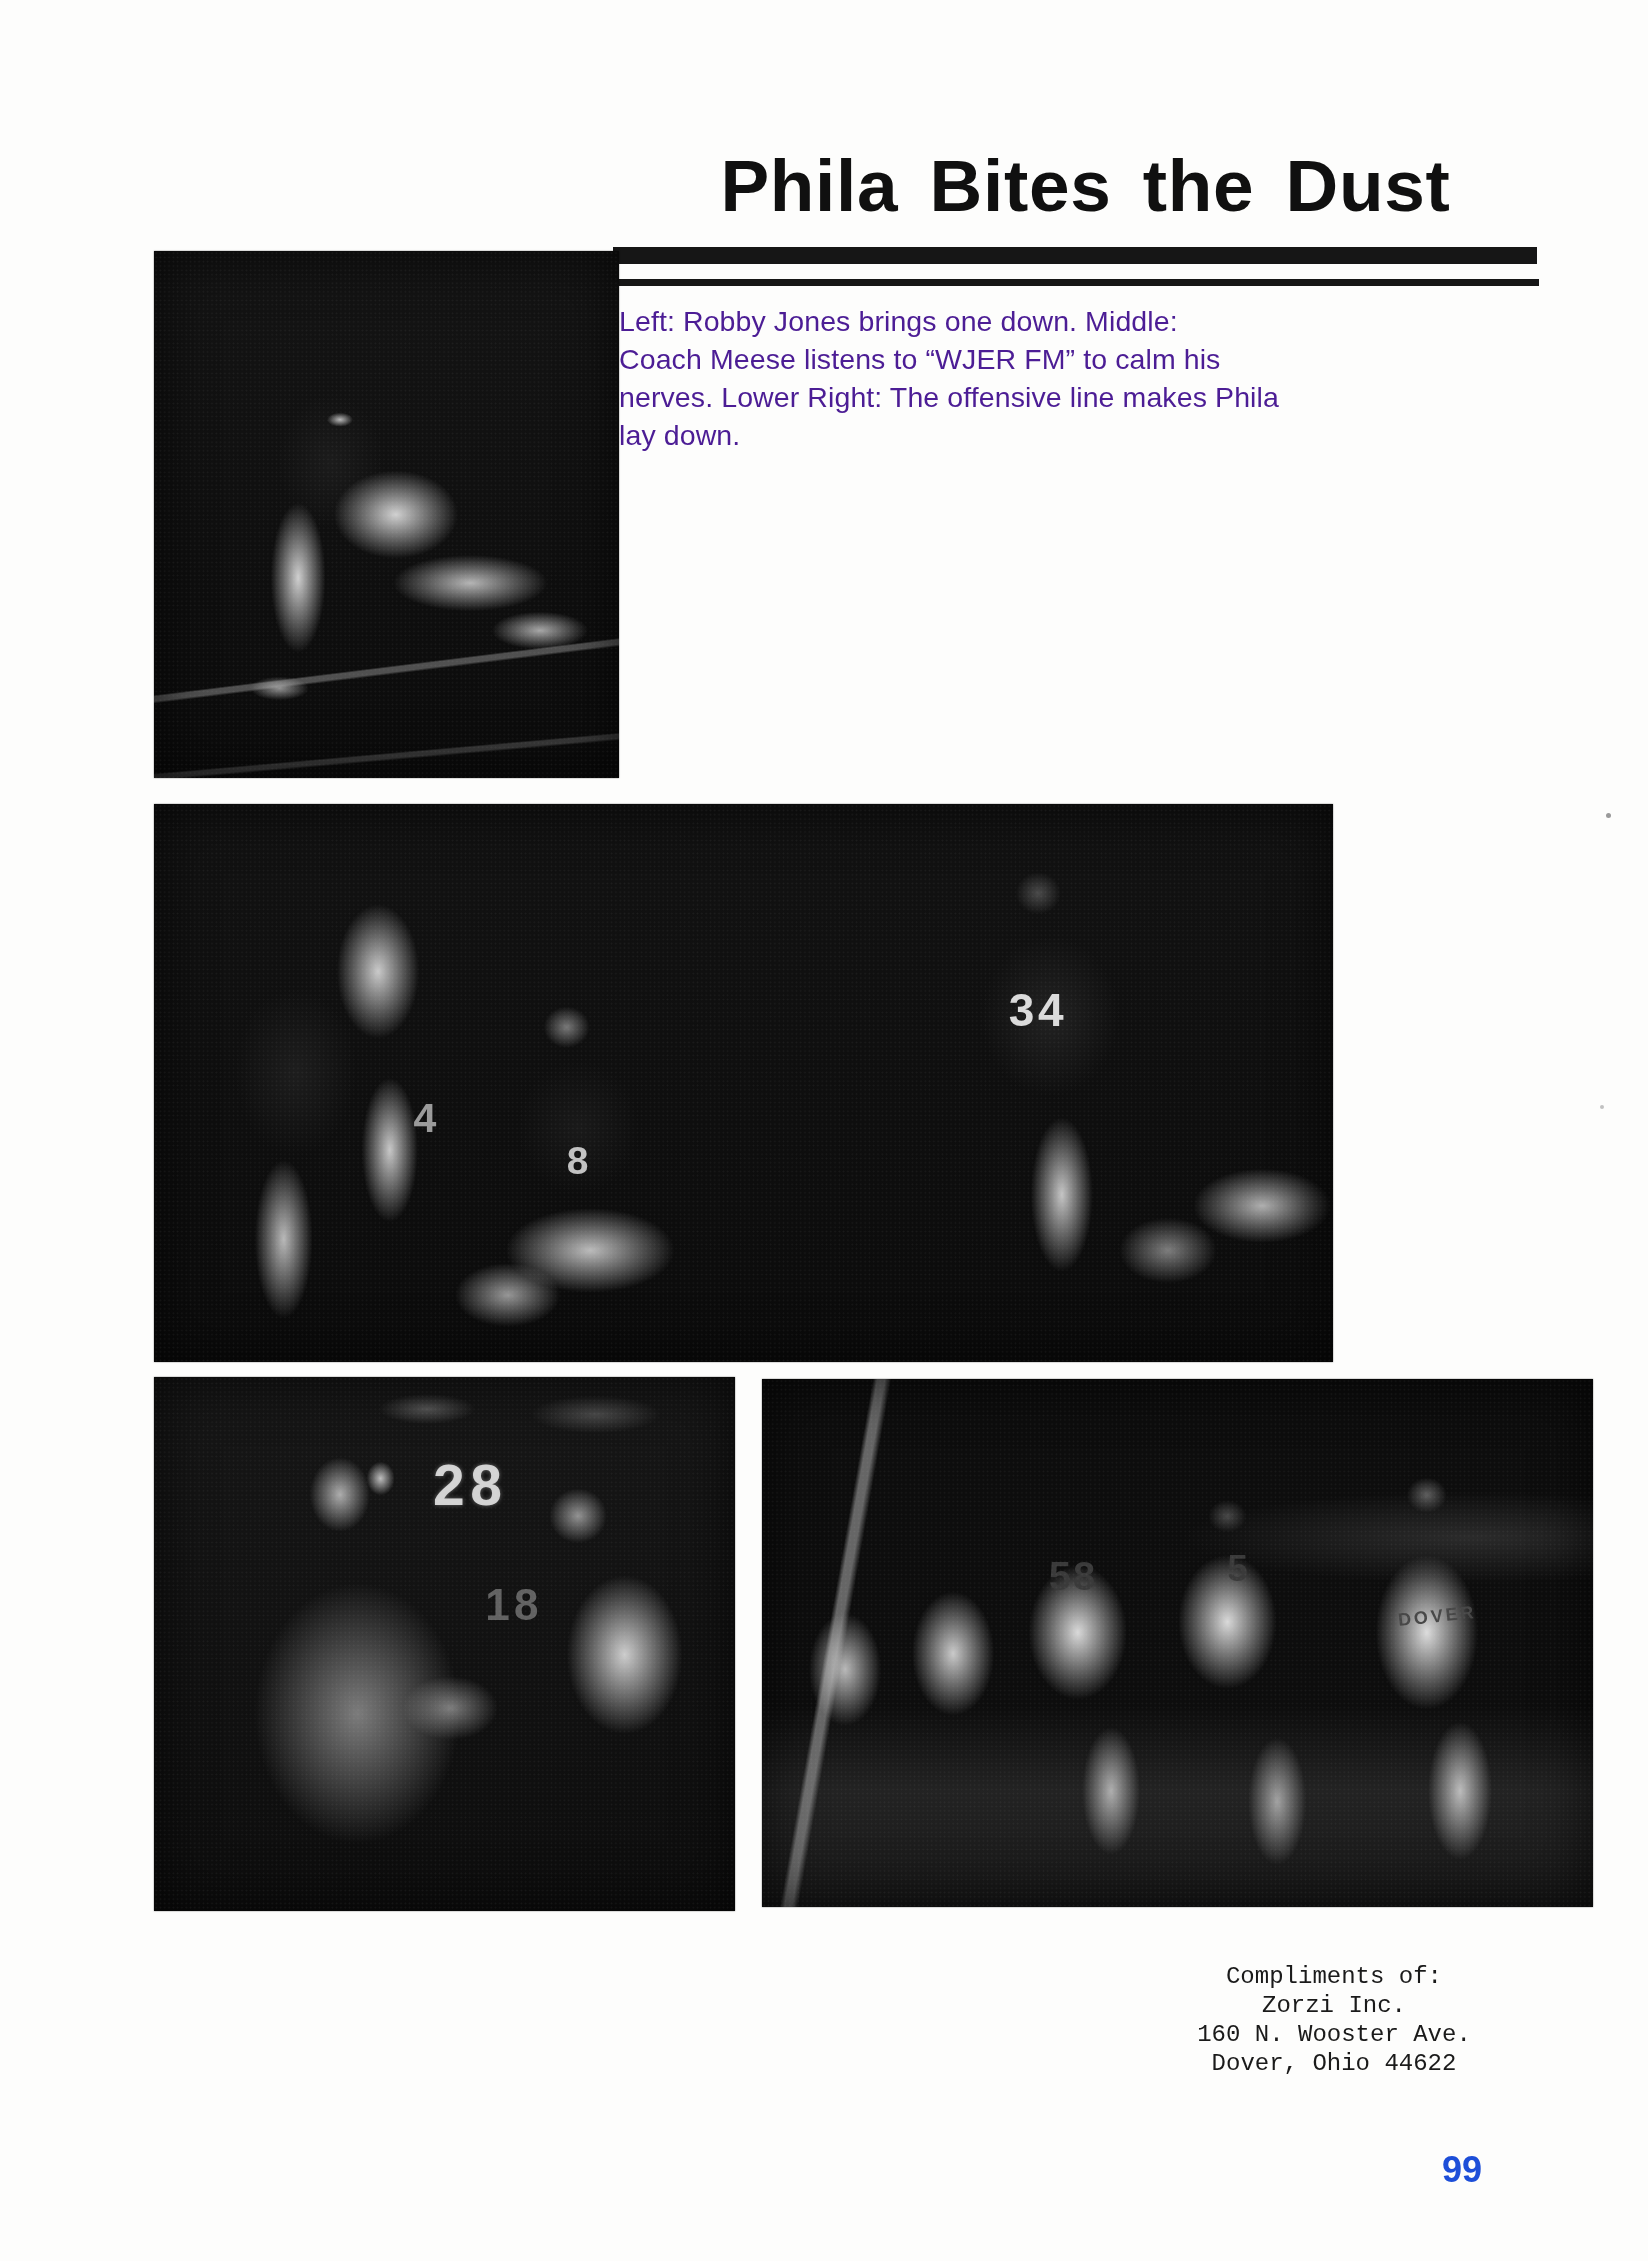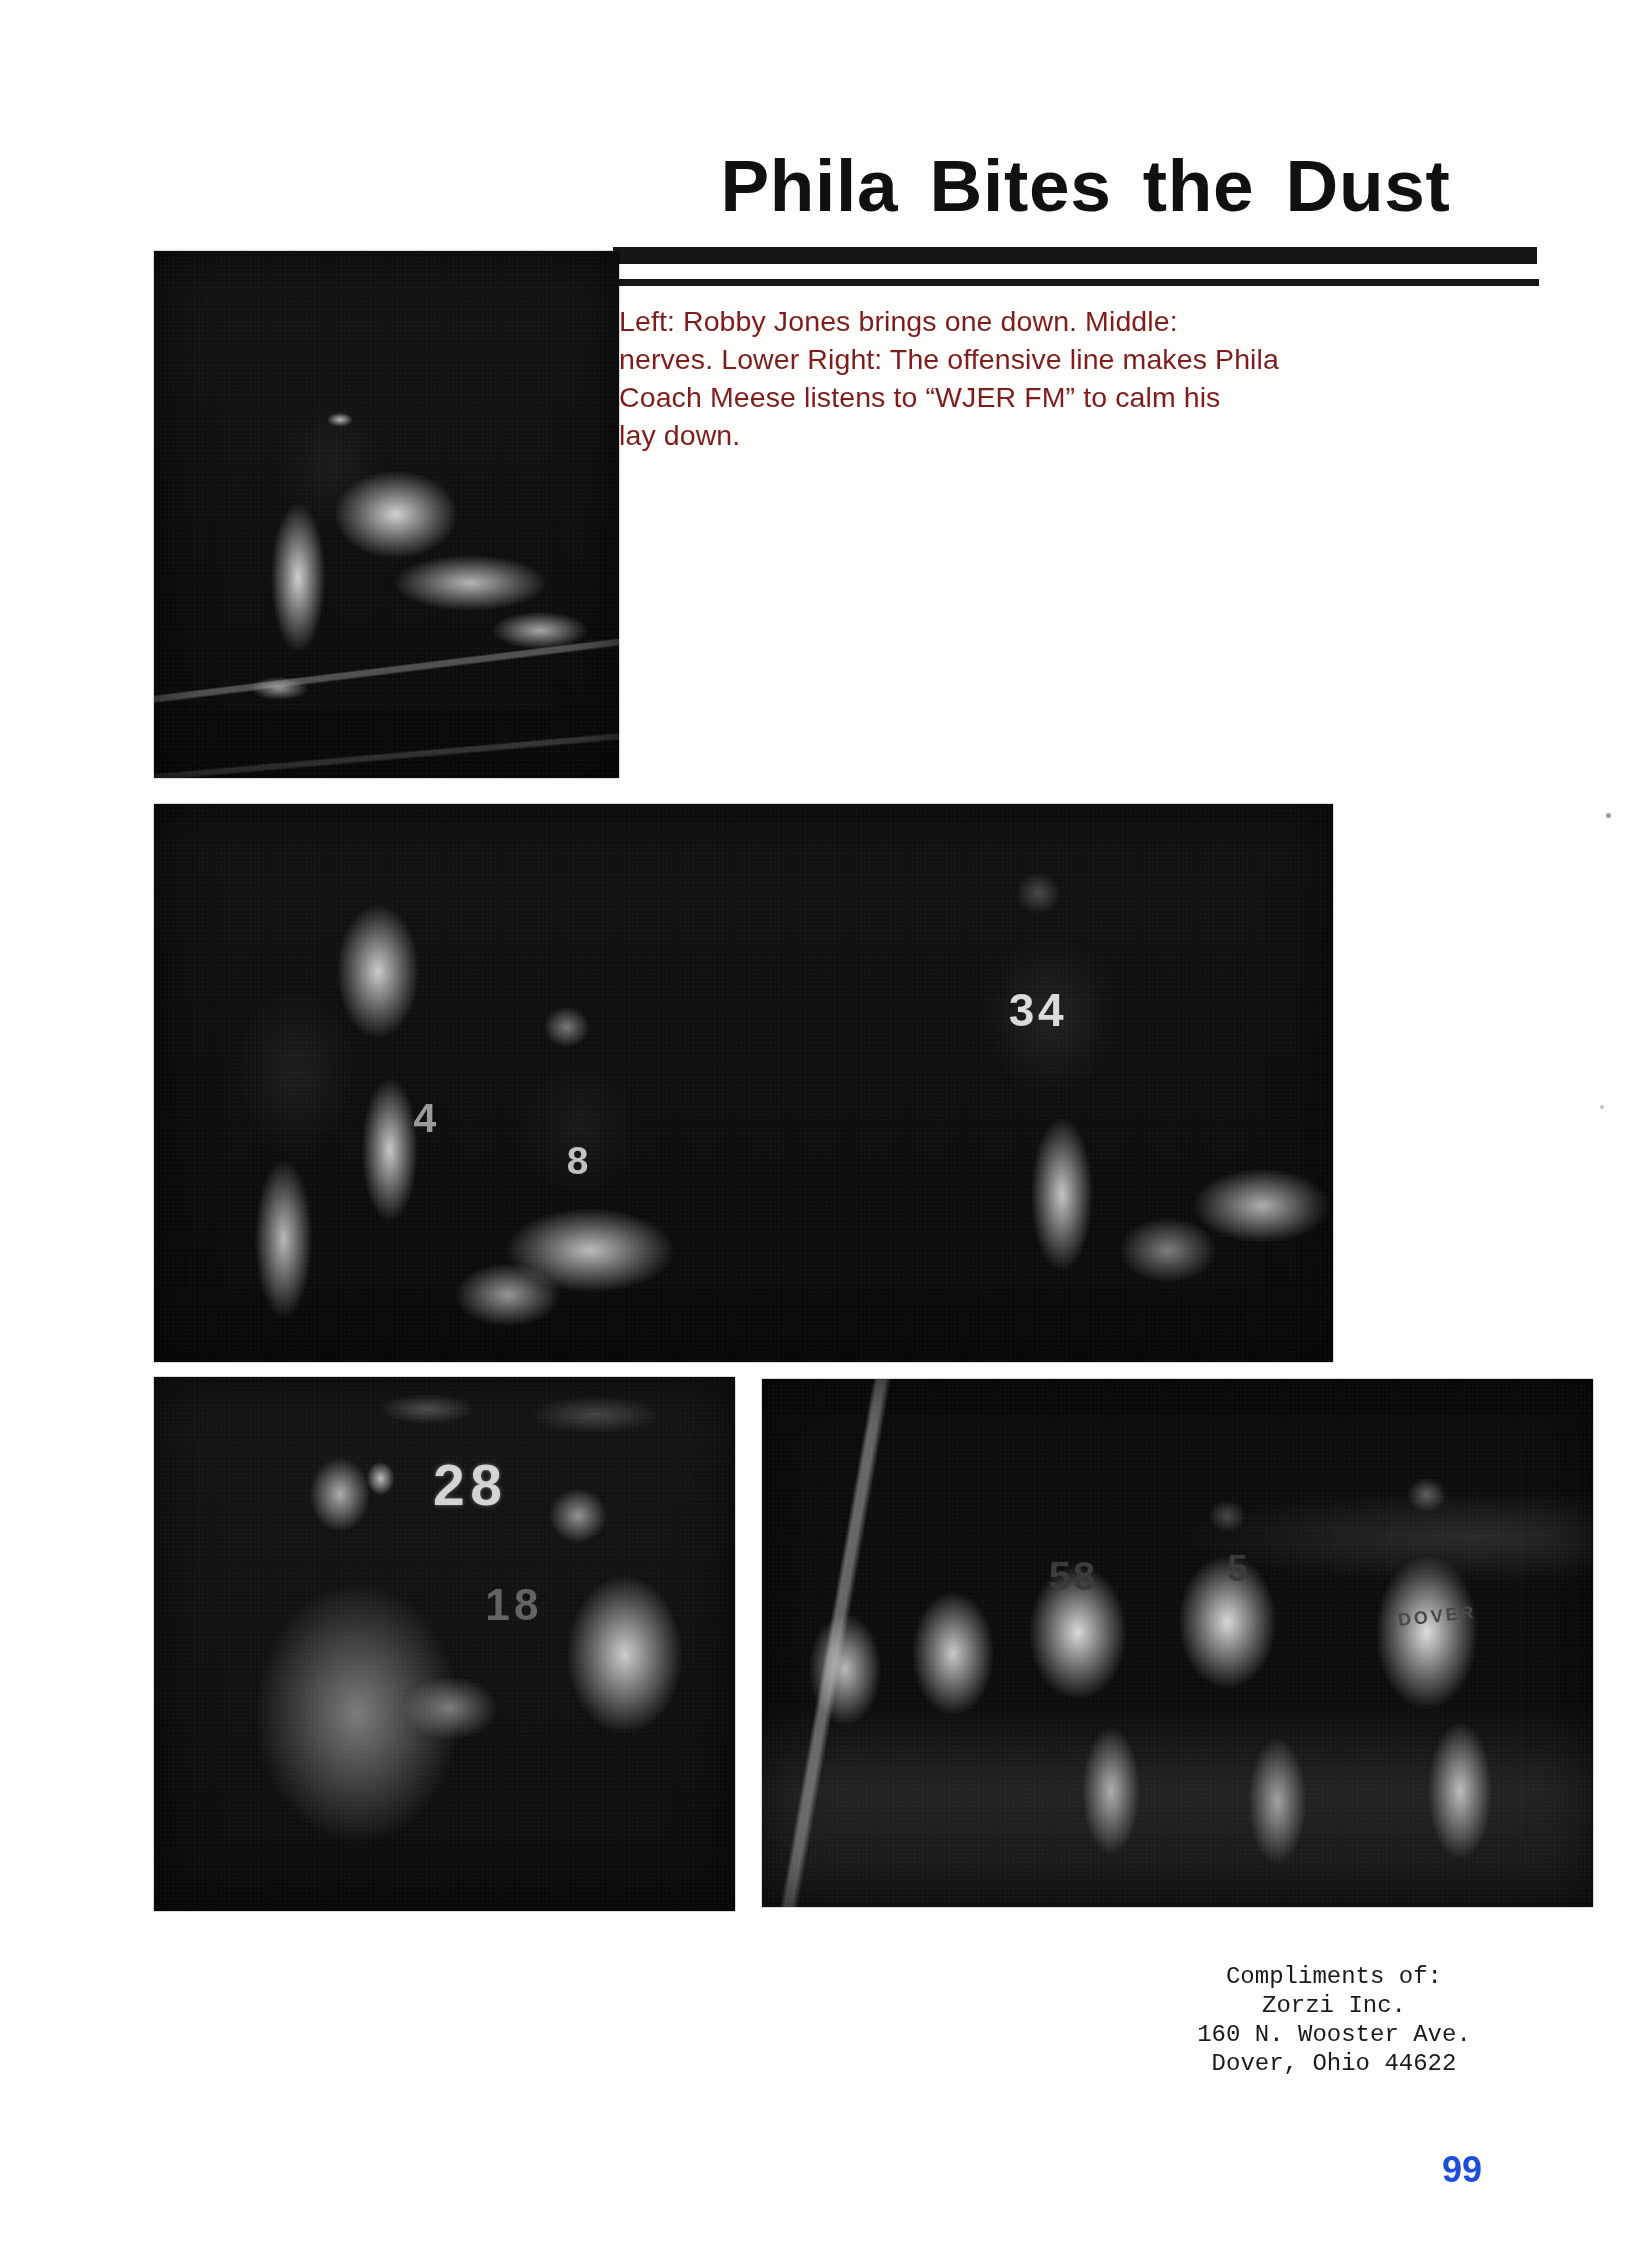--- a/index.html
+++ b/index.html
@@ -24,21 +24,21 @@
     letter-spacing: 0.7px; word-spacing: 0.14em;
     line-height: 1;
   }
   .rule { position: absolute; background: #161616; }
   .rule-thick { left: 613px; top: 247px; width: 924px; height: 17px; }
   .rule-thin  { left: 613px; top: 279px; width: 926px; height: 7.1px; }
 
   
   .caption {
     position: absolute; left: 619px; top: 302px; width: 720px;
-    font-size: 28.5px; line-height: 38px; color: #7f1d1d;
+    font-size: 28.5px; line-height: 38px; color: #4c1d95;
     letter-spacing: 0.1px;
   }
 
   
   .photo {
     position: absolute;
     background-color: #0d0d0d;
     overflow: hidden;
     box-shadow: 0 0 1.4px rgba(0,0,0,0.55);
   }
@@ -153,22 +153,22 @@
 <body>
 
 <div class="page">
 
   <h1 class="title">Phila Bites the Dust</h1>
   <div class="rule rule-thick"></div>
   <div class="rule rule-thin"></div>
 
   <div class="caption">
     <div>Left: Robby Jones brings one down. Middle:</div>
+    <div>Coach Meese listens to “WJER FM” to calm his</div>
     <div>nerves. Lower Right: The offensive line makes Phila</div>
-    <div>Coach Meese listens to “WJER FM” to calm his</div>
     <div>lay down.</div>
   </div>
 
   <figure class="photo" id="photo-top-left" title="Robby Jones brings down a Phila ball carrier under the lights"></figure>
 
   <figure class="photo" id="photo-middle" title="Steve Truchly takes one up the middle">
     <span class="photo-text num-4">4</span>
     <span class="photo-text num-8">8</span>
     <span class="photo-text num-34">34</span>
   </figure>

